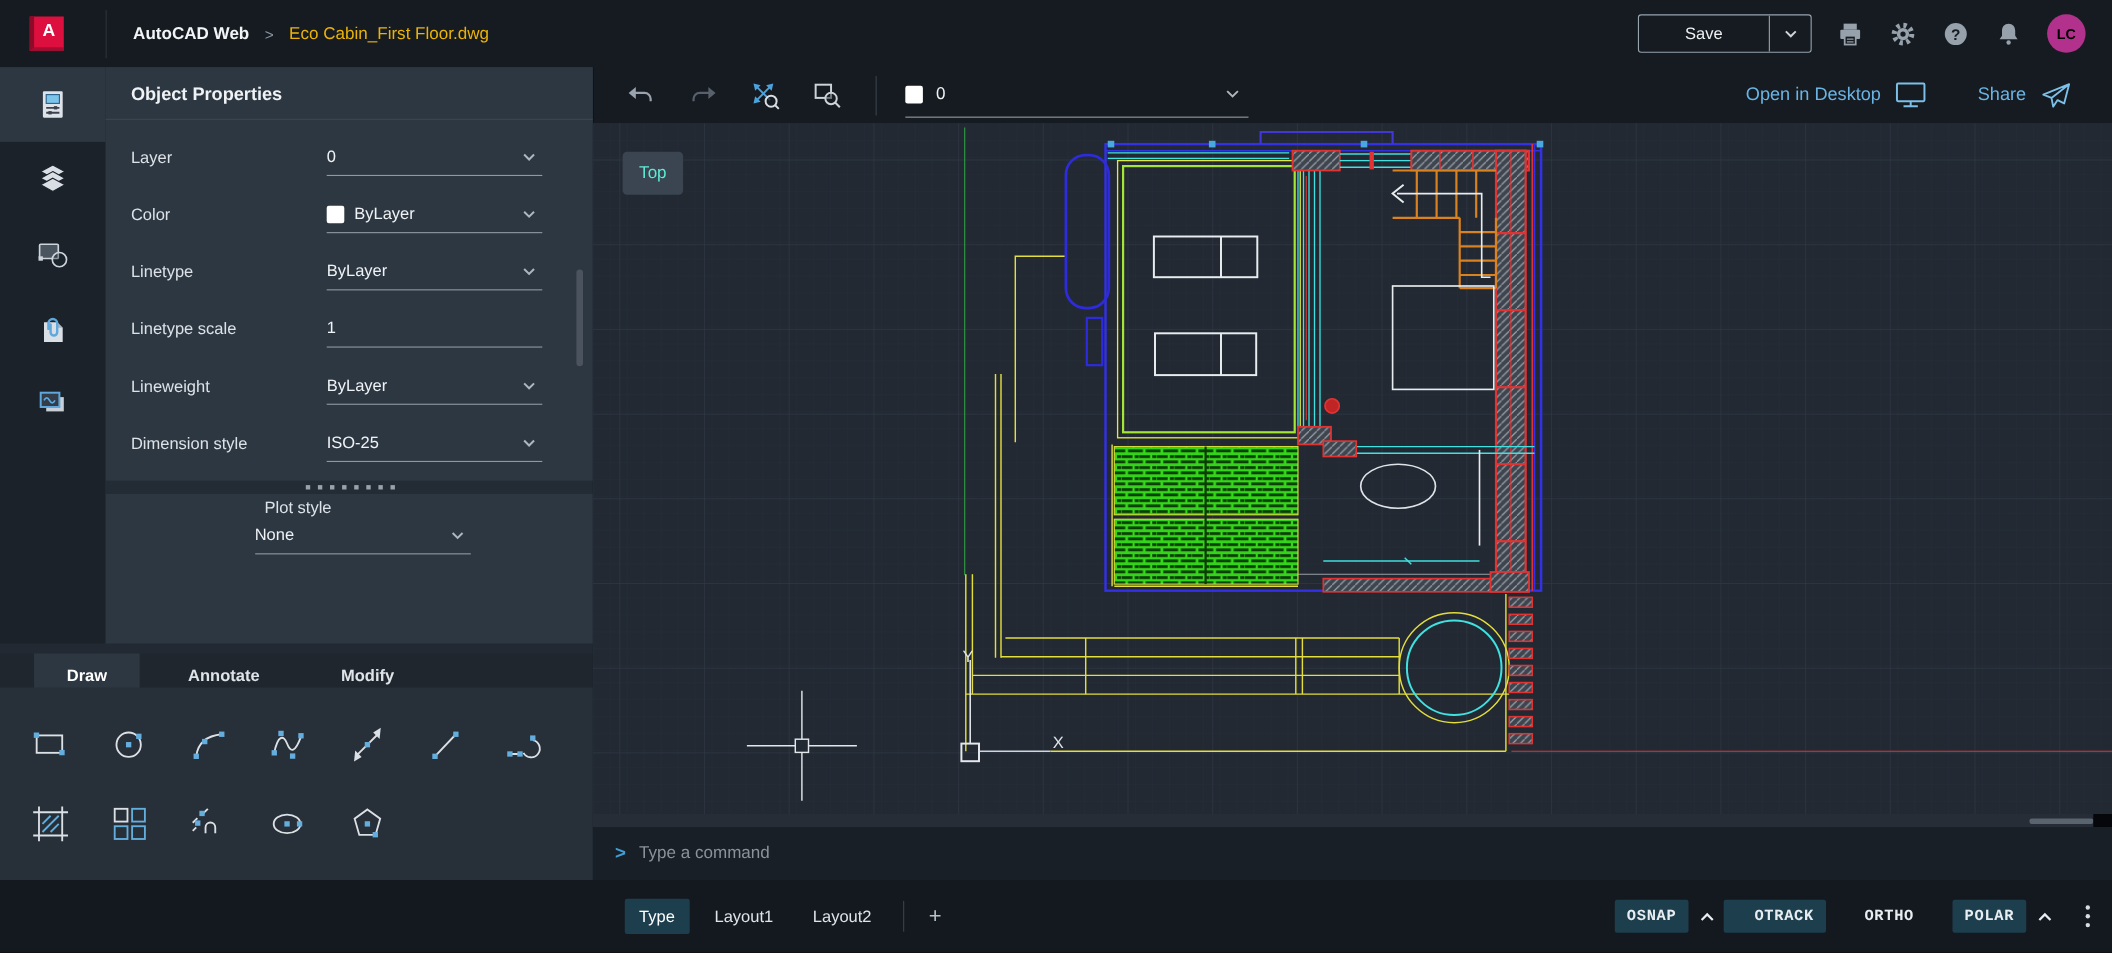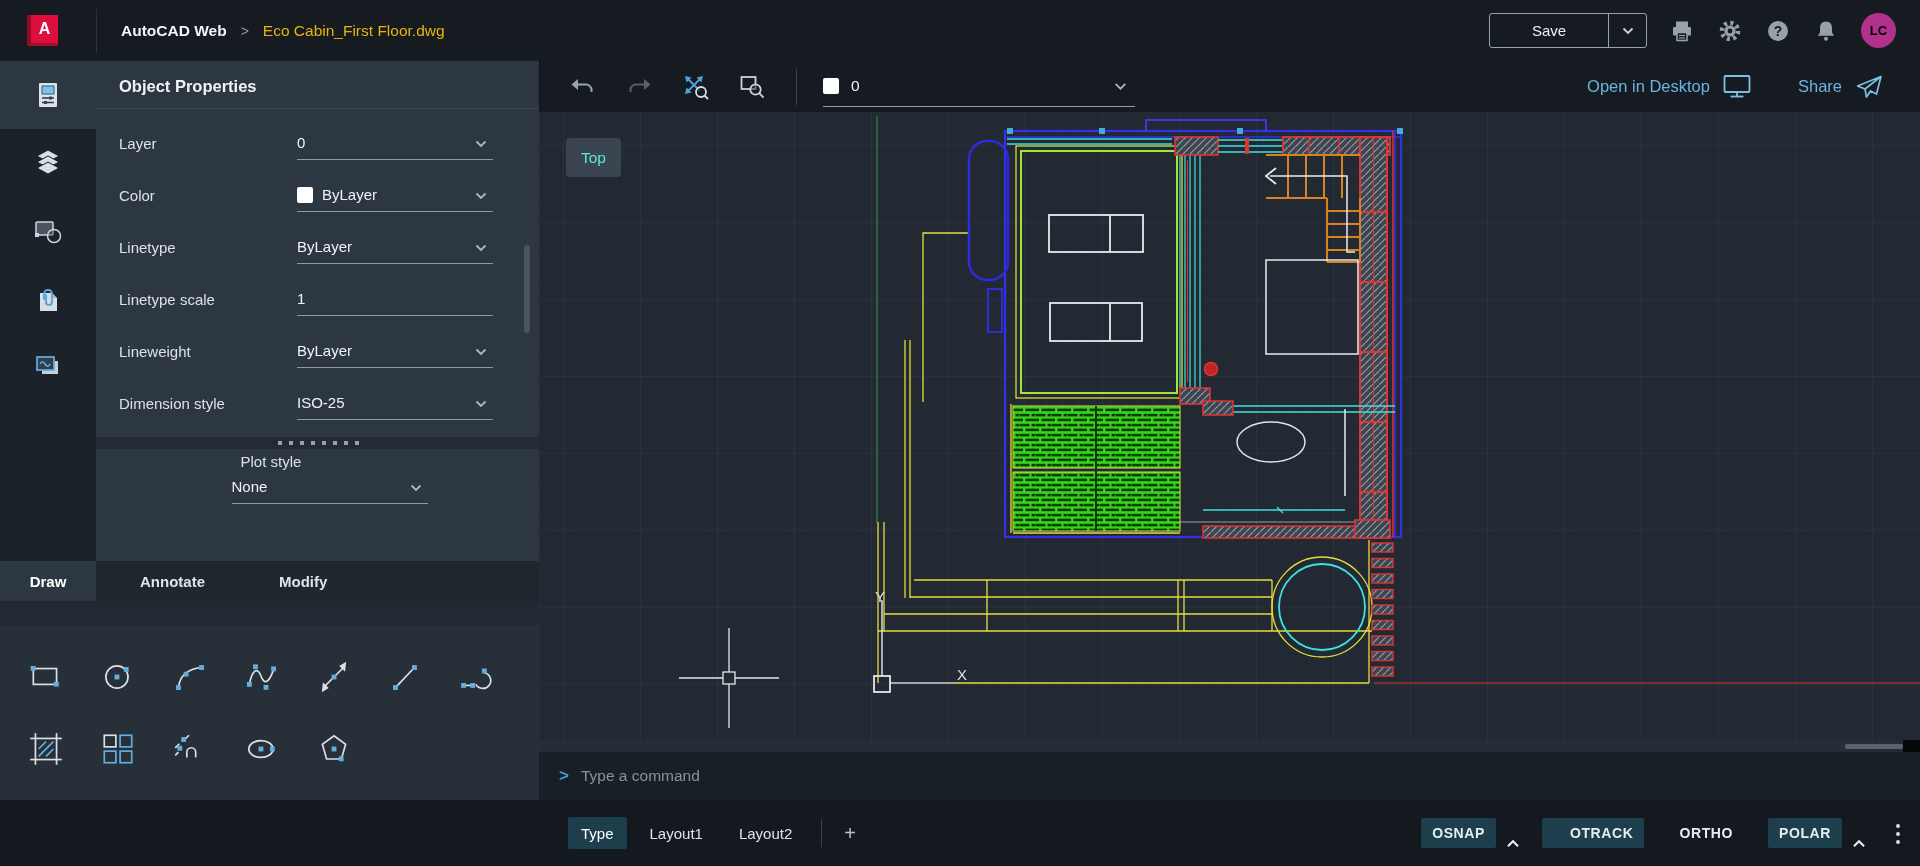--- a/index.html
+++ b/index.html
@@ -47,21 +47,21 @@
   .pval .chev { margin-left:auto; margin-right:6px; }
   .swatch { width:16px; height:16px; background:#fff; border-radius:2px; }
   .dragband { height:12px; background:#232b34; display:flex; align-items:center; justify-content:center; gap:7px; margin-top:8px; }
   .dragband i { width:4px; height:4px; background:#99a2ac; display:block; }
   .msec-head { display:flex; align-items:center; padding:14px 18px 10px 23px;
                font-size:16.5px; font-weight:bold; color:#f0f3f5; border-bottom:1px solid #3c4550; }
   .msec-head .dchev { margin-left:auto; cursor:pointer; }
   .vscroll { left:524px; top:245px; width:6px; height:88px; border-radius:3px; background:#4a535e; }
 
   
-  .tabsrow { left:0; top:561px; width:540px; height:40px; background:var(--tabs-bg,#20262e); display:flex; }
+  .tabsrow { left:0; top:594px; width:540px; height:40px; background:var(--tabs-bg,#20262e); display:flex;padding-left:31px; }
   .rtab { height:40px; display:flex; align-items:center; justify-content:center;
           font-size:15px; color:#dfe4e9; font-weight:600; cursor:pointer; padding:0 26px; }
   .rtab.active { width:96px; padding:0; background:var(--panel-bg,#2d3742); color:#fff; font-weight:bold; }
   .tools { left:0; top:625px; width:540px; height:175px; background:var(--tools-bg,#272f39); padding:16px 0 0 10px; }
   .trow { display:flex; }
   .tcell { width:72px; height:72px; display:flex; align-items:center; justify-content:center; cursor:pointer; }
   .ticon { width:38px; height:38px; }
   .wst { stroke:#dbe0e5; fill:none; stroke-width:1.6px; }
   .bst { stroke:#64aede; fill:none; stroke-width:1.6px; }
   .grp { fill:#64aede; }
@@ -96,21 +96,21 @@
   .cmdbar .ph { color:#8b929a; font-size:15.5px; }
 
   
   .statusbar { left:0; top:800px; width:1920px; height:66px; background:var(--statusbar-bg,#141920);
                display:flex; align-items:center; padding-left:568px; padding-right:16px; }
   .sheettab { height:32px; padding:0 13px; display:flex; align-items:center; font-size:15px;
               color:#dfe4e9; cursor:pointer; border-radius:2px; margin-right:10px; }
   .sheettab.active { background:var(--toggle-active-bg,#1d3f4d); color:#fff; }
   .sb-div { width:1px; height:28px; background:#39414b; margin:0 12px 0 6px; }
   .addbtn { font-size:20px; color:#b9c1c9; cursor:pointer; padding:0 10px; }
-  .sb-right { margin-left:auto; display:flex; align-items:flex-end; }
+  .sb-right { margin-left:auto; display:flex; align-items:center;font-family:Liberation Mono, monospace; }
   .toggle { height:30px; padding:0 11px; display:flex; align-items:center; font-size:14px; font-weight:600;
             letter-spacing:.6px; color:#e8edf1; cursor:pointer; border-radius:2px; margin-left:14px; }
   .toggle.on { background:var(--toggle-active-bg,#1d3f4d); }
   .flyout { margin-left:10px; cursor:pointer; display:flex; align-items:center; }
   .kebab { margin-left:26px; display:flex; flex-direction:column; gap:4px; cursor:pointer; padding:4px; }
   .kebab i { width:4px; height:4px; border-radius:50%; background:#d7dde2; display:block; }
 </style>
 </head>
 <body>
 
@@ -664,21 +664,21 @@
     <div class="sb-div"></div>
     <div class="addbtn">+</div>
 
     <div class="sb-right">
       <div class="toggle on">OSNAP</div>
       <div class="flyout">
         <svg width="14" height="9" viewBox="0 0 12 8">
           <polyline points="1.5,6.5 6,2 10.5,6.5" fill="none" stroke="#e8edf1" stroke-width="1.8"></polyline>
         </svg>
       </div>
-      <div class="toggle on" style="margin-left:22px;padding-left:28px;">OTRACK</div>
+      <div class="toggle on" style="margin-left:8px;padding-left:28px;">OTRACK</div>
       <div class="toggle" style="margin-left:24px;">ORTHO</div>
       <div class="toggle on" style="margin-left:24px;">POLAR</div>
       <div class="flyout">
         <svg width="14" height="9" viewBox="0 0 12 8">
           <polyline points="1.5,6.5 6,2 10.5,6.5" fill="none" stroke="#e8edf1" stroke-width="1.8"></polyline>
         </svg>
       </div>
       <div class="kebab">
         <i></i>
           <i></i>

